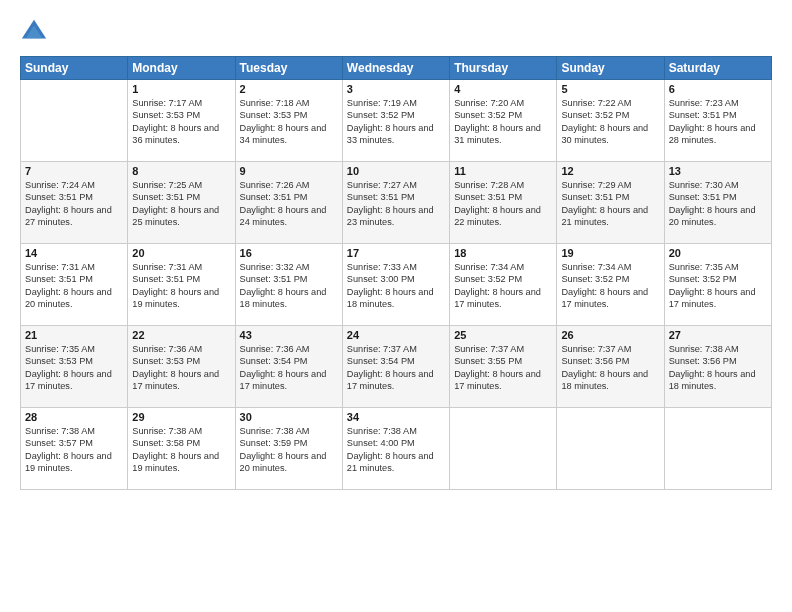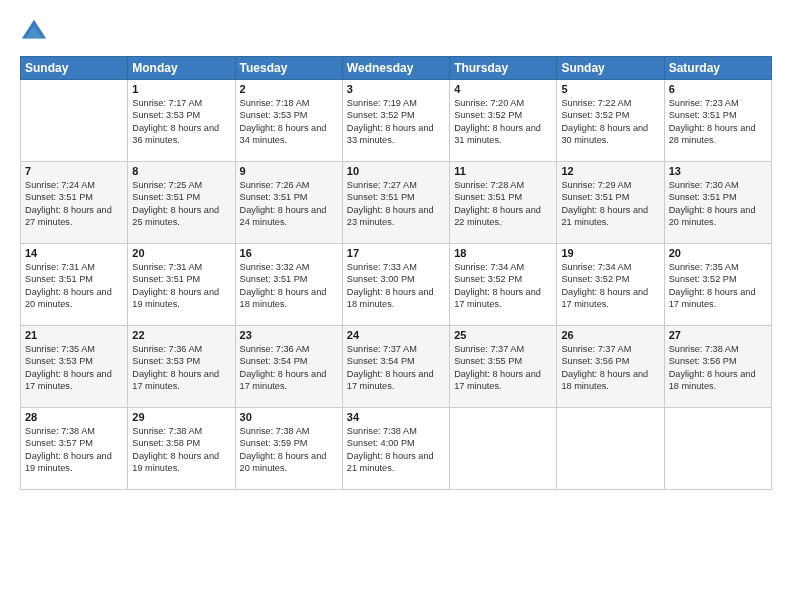--- a/index.html
+++ b/index.html
@@ -283,21 +283,21 @@
 and 17 minutes.</div>
           </td>
           <td>
             <span class="day-number">22</span>
             <div class="day-info">Sunrise: 7:36 AM
 Sunset: 3:53 PM
 Daylight: 8 hours
 and 17 minutes.</div>
           </td>
           <td>
-            <span class="day-number">23</span>
+            <span class="day-number">43</span>
             <div class="day-info">Sunrise: 7:36 AM
 Sunset: 3:54 PM
 Daylight: 8 hours
 and 17 minutes.</div>
           </td>
           <td>
             <span class="day-number">24</span>
             <div class="day-info">Sunrise: 7:37 AM
 Sunset: 3:54 PM
 Daylight: 8 hours

